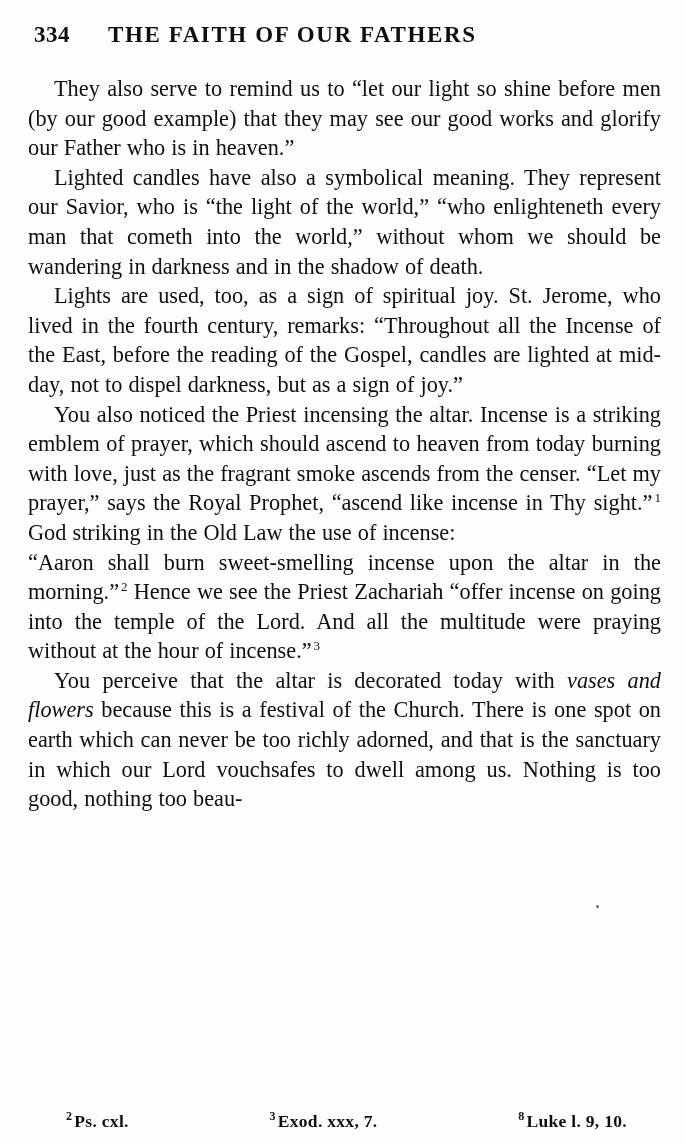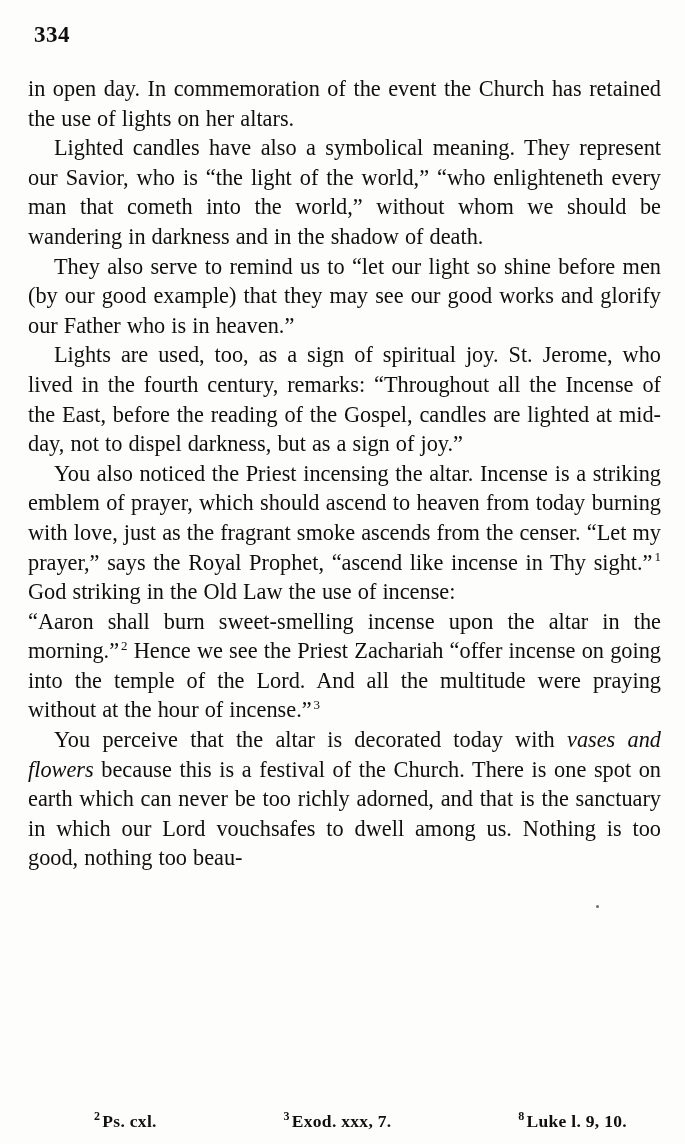--- a/index.html
+++ b/index.html
@@ -61,21 +61,21 @@
     line-height: 0;
     padding-left: 2px;
   }
   .footnotes {
     position: absolute;
     left: 0;
     right: 0;
     bottom: 12px;
     display: flex;
     justify-content: space-between;
-    padding: 0 58px 0 94px;
+    padding: 0 58px 0 66px;
     font-size: 17.5px;
     font-weight: bold;
     letter-spacing: 0.3px;
   }
   .footnote {
     white-space: nowrap;
   }
   .footnote sup {
     font-size: 12px;
     vertical-align: super;
@@ -92,34 +92,32 @@
     opacity: 0.75;
   }
 </style>
 </head>
 <body>
 
 <div class="page">
 
   <div class="header">
     <div class="folio">334</div>
+    <div class="running-head">THE FAITH OF OUR FATHERS</div>
   </div>
 
   <div class="body">
 
-    <p class="para">
-      <span>in open day.   In commemoration of the event the Church has retained the use of lights on her altars.</span>
+
+    <p class="para indent">
+      <span>They also serve to remind us to “let our light so shine before men (by our good example) that they may see our good works and glorify our Father who is in heaven.”</span>
     </p>
 
     <p class="para indent">
       <span>Lighted candles have also a symbolical meaning. They represent our Savior, who is “the light of the world,” “who enlighteneth every man that cometh into the world,” without whom we should be wandering in darkness and in the shadow of death.</span>
-    </p>
-
-    <p class="para indent">
-      <span>They also serve to remind us to “let our light so shine before men (by our good example) that they may see our good works and glorify our Father who is in heaven.”</span>
     </p>
 
     <p class="para indent">
       <span>Lights are used, too, as a sign of spiritual joy. St. Jerome, who lived in the fourth century, remarks: “Throughout all the Incense of the East, before the reading of the Gospel, candles are lighted at mid-day, not to dispel darkness, but as a sign of joy.”</span>
     </p>
 
     <p class="para indent">
       <span>You also noticed the Priest incensing the altar. Incense is a striking emblem of prayer, which should ascend to heaven from today burning with love, just as the fragrant smoke ascends from the censer.   “Let my prayer,” says the Royal Prophet, “ascend like incense in Thy sight.”</span><sup class="fn">1</sup>
       <span>God striking in the Old Law the use of incense:</span>
     </p>

